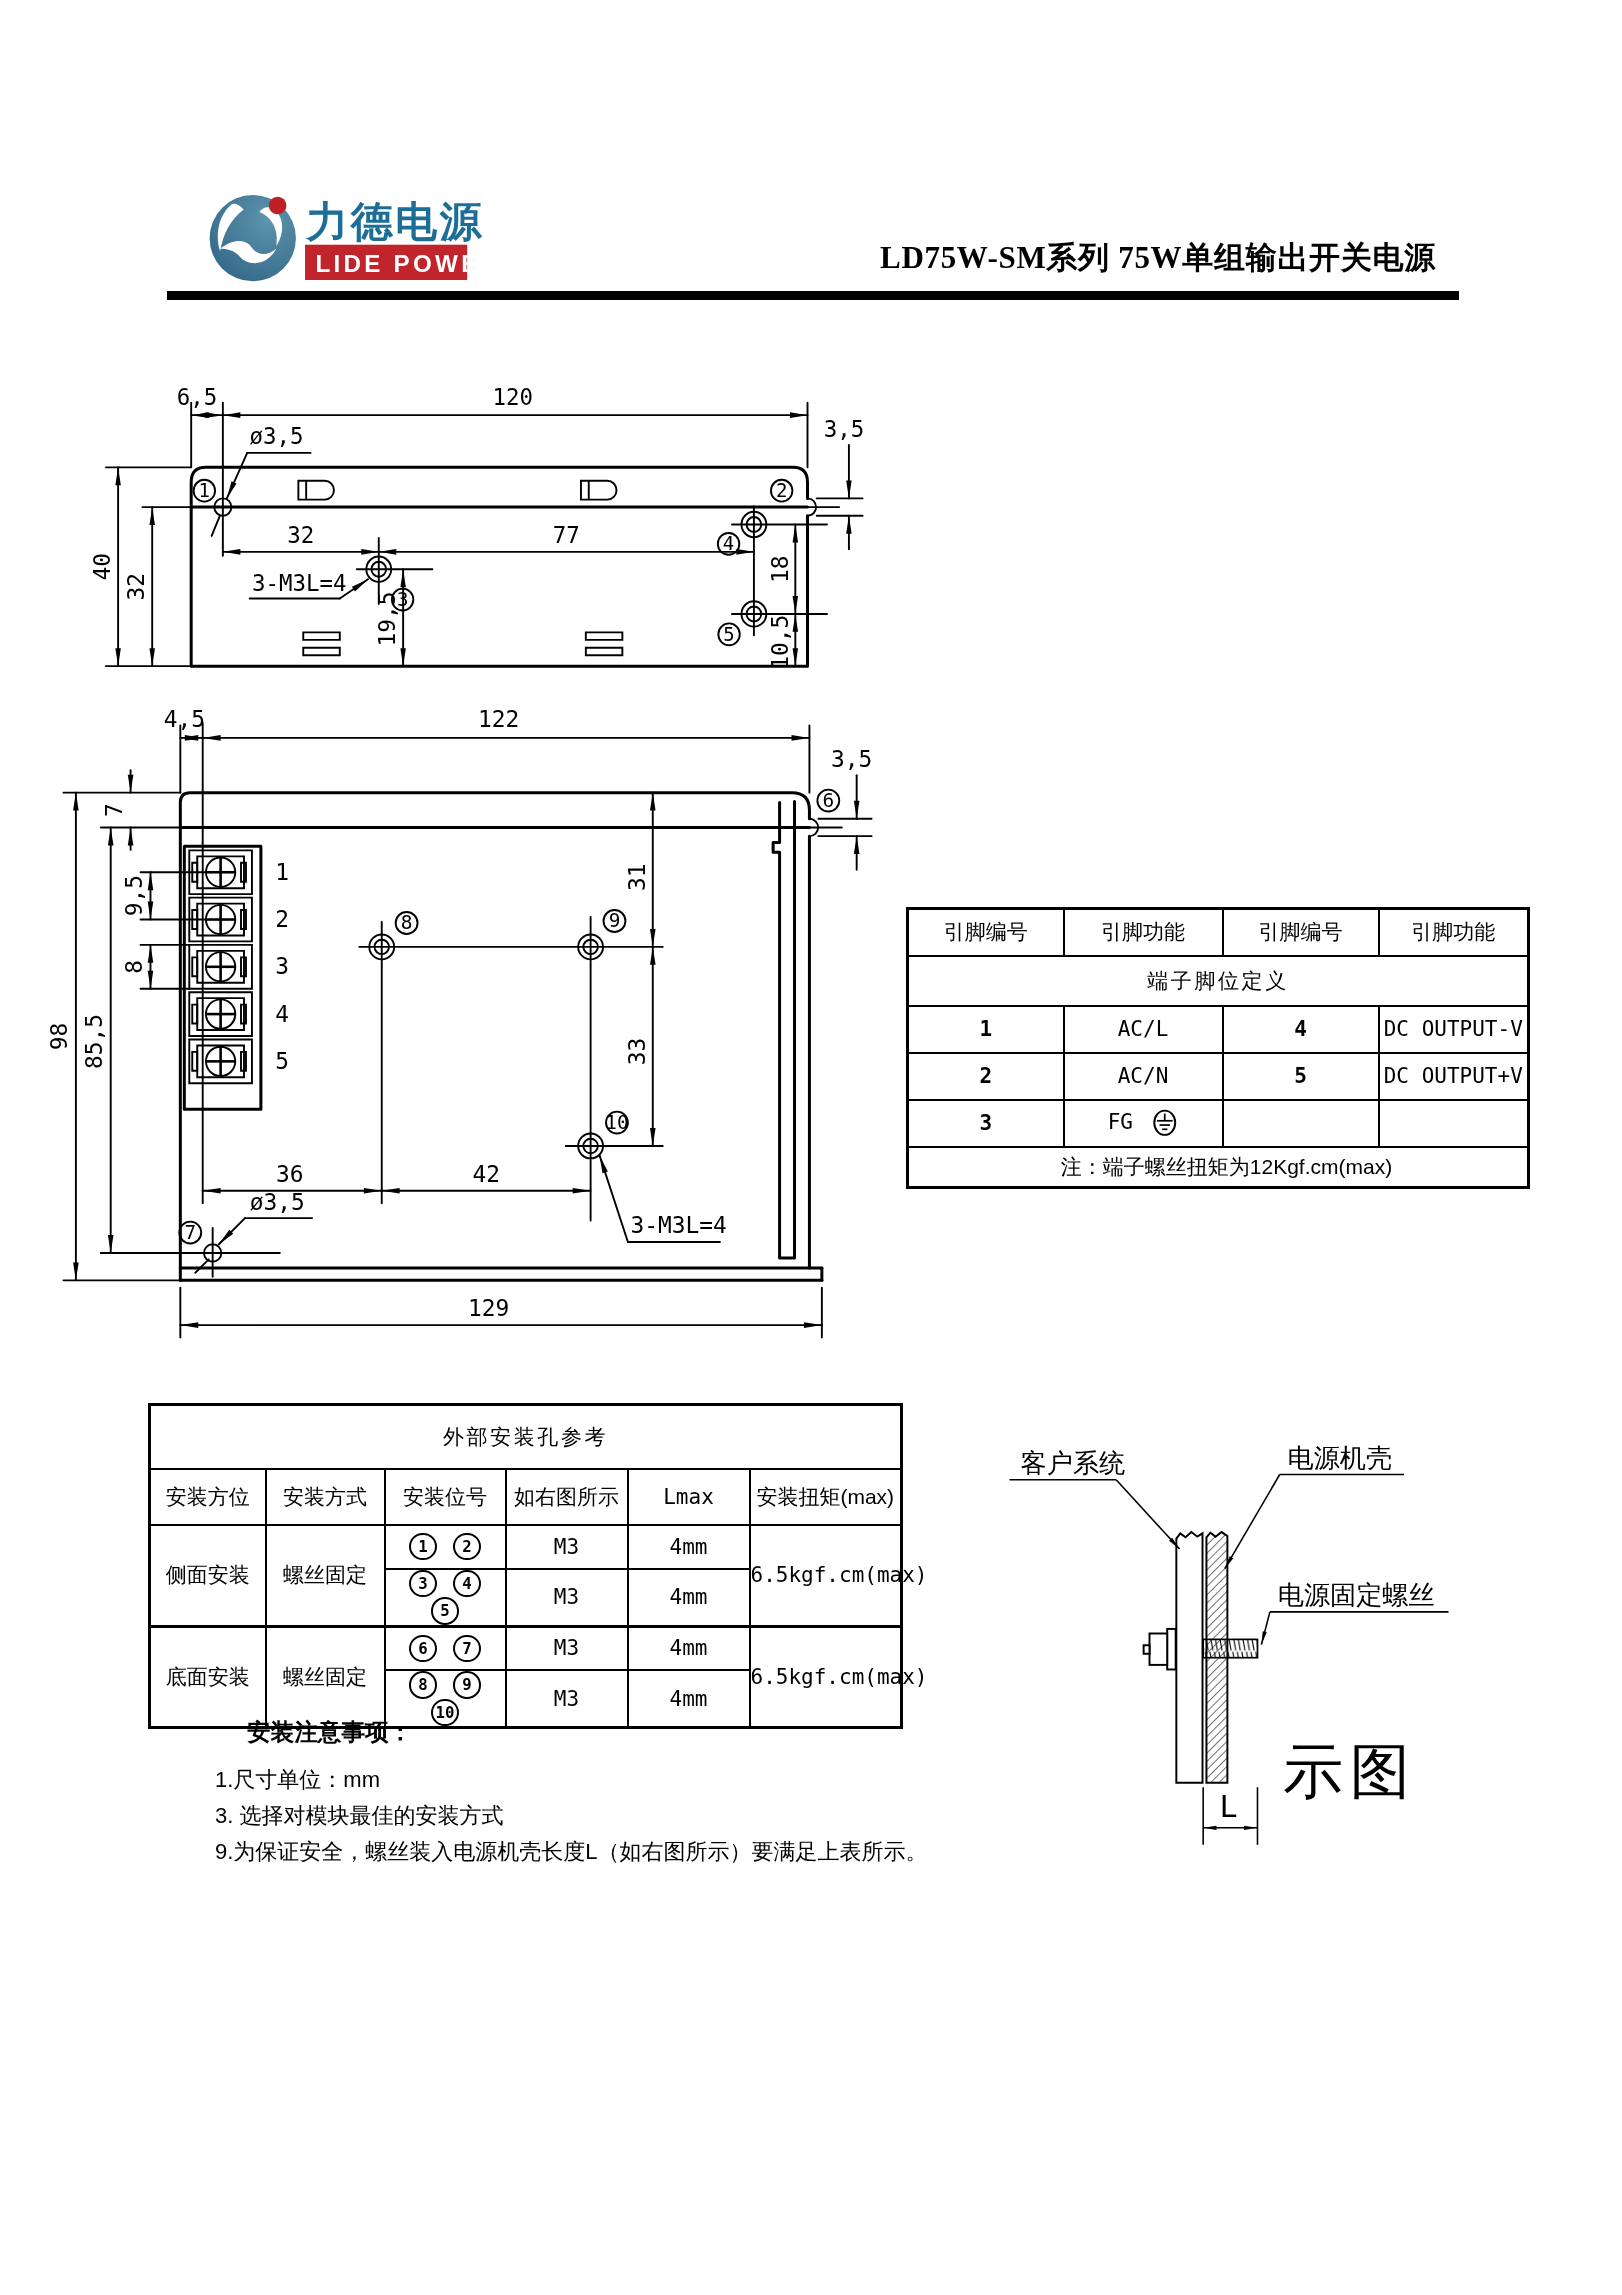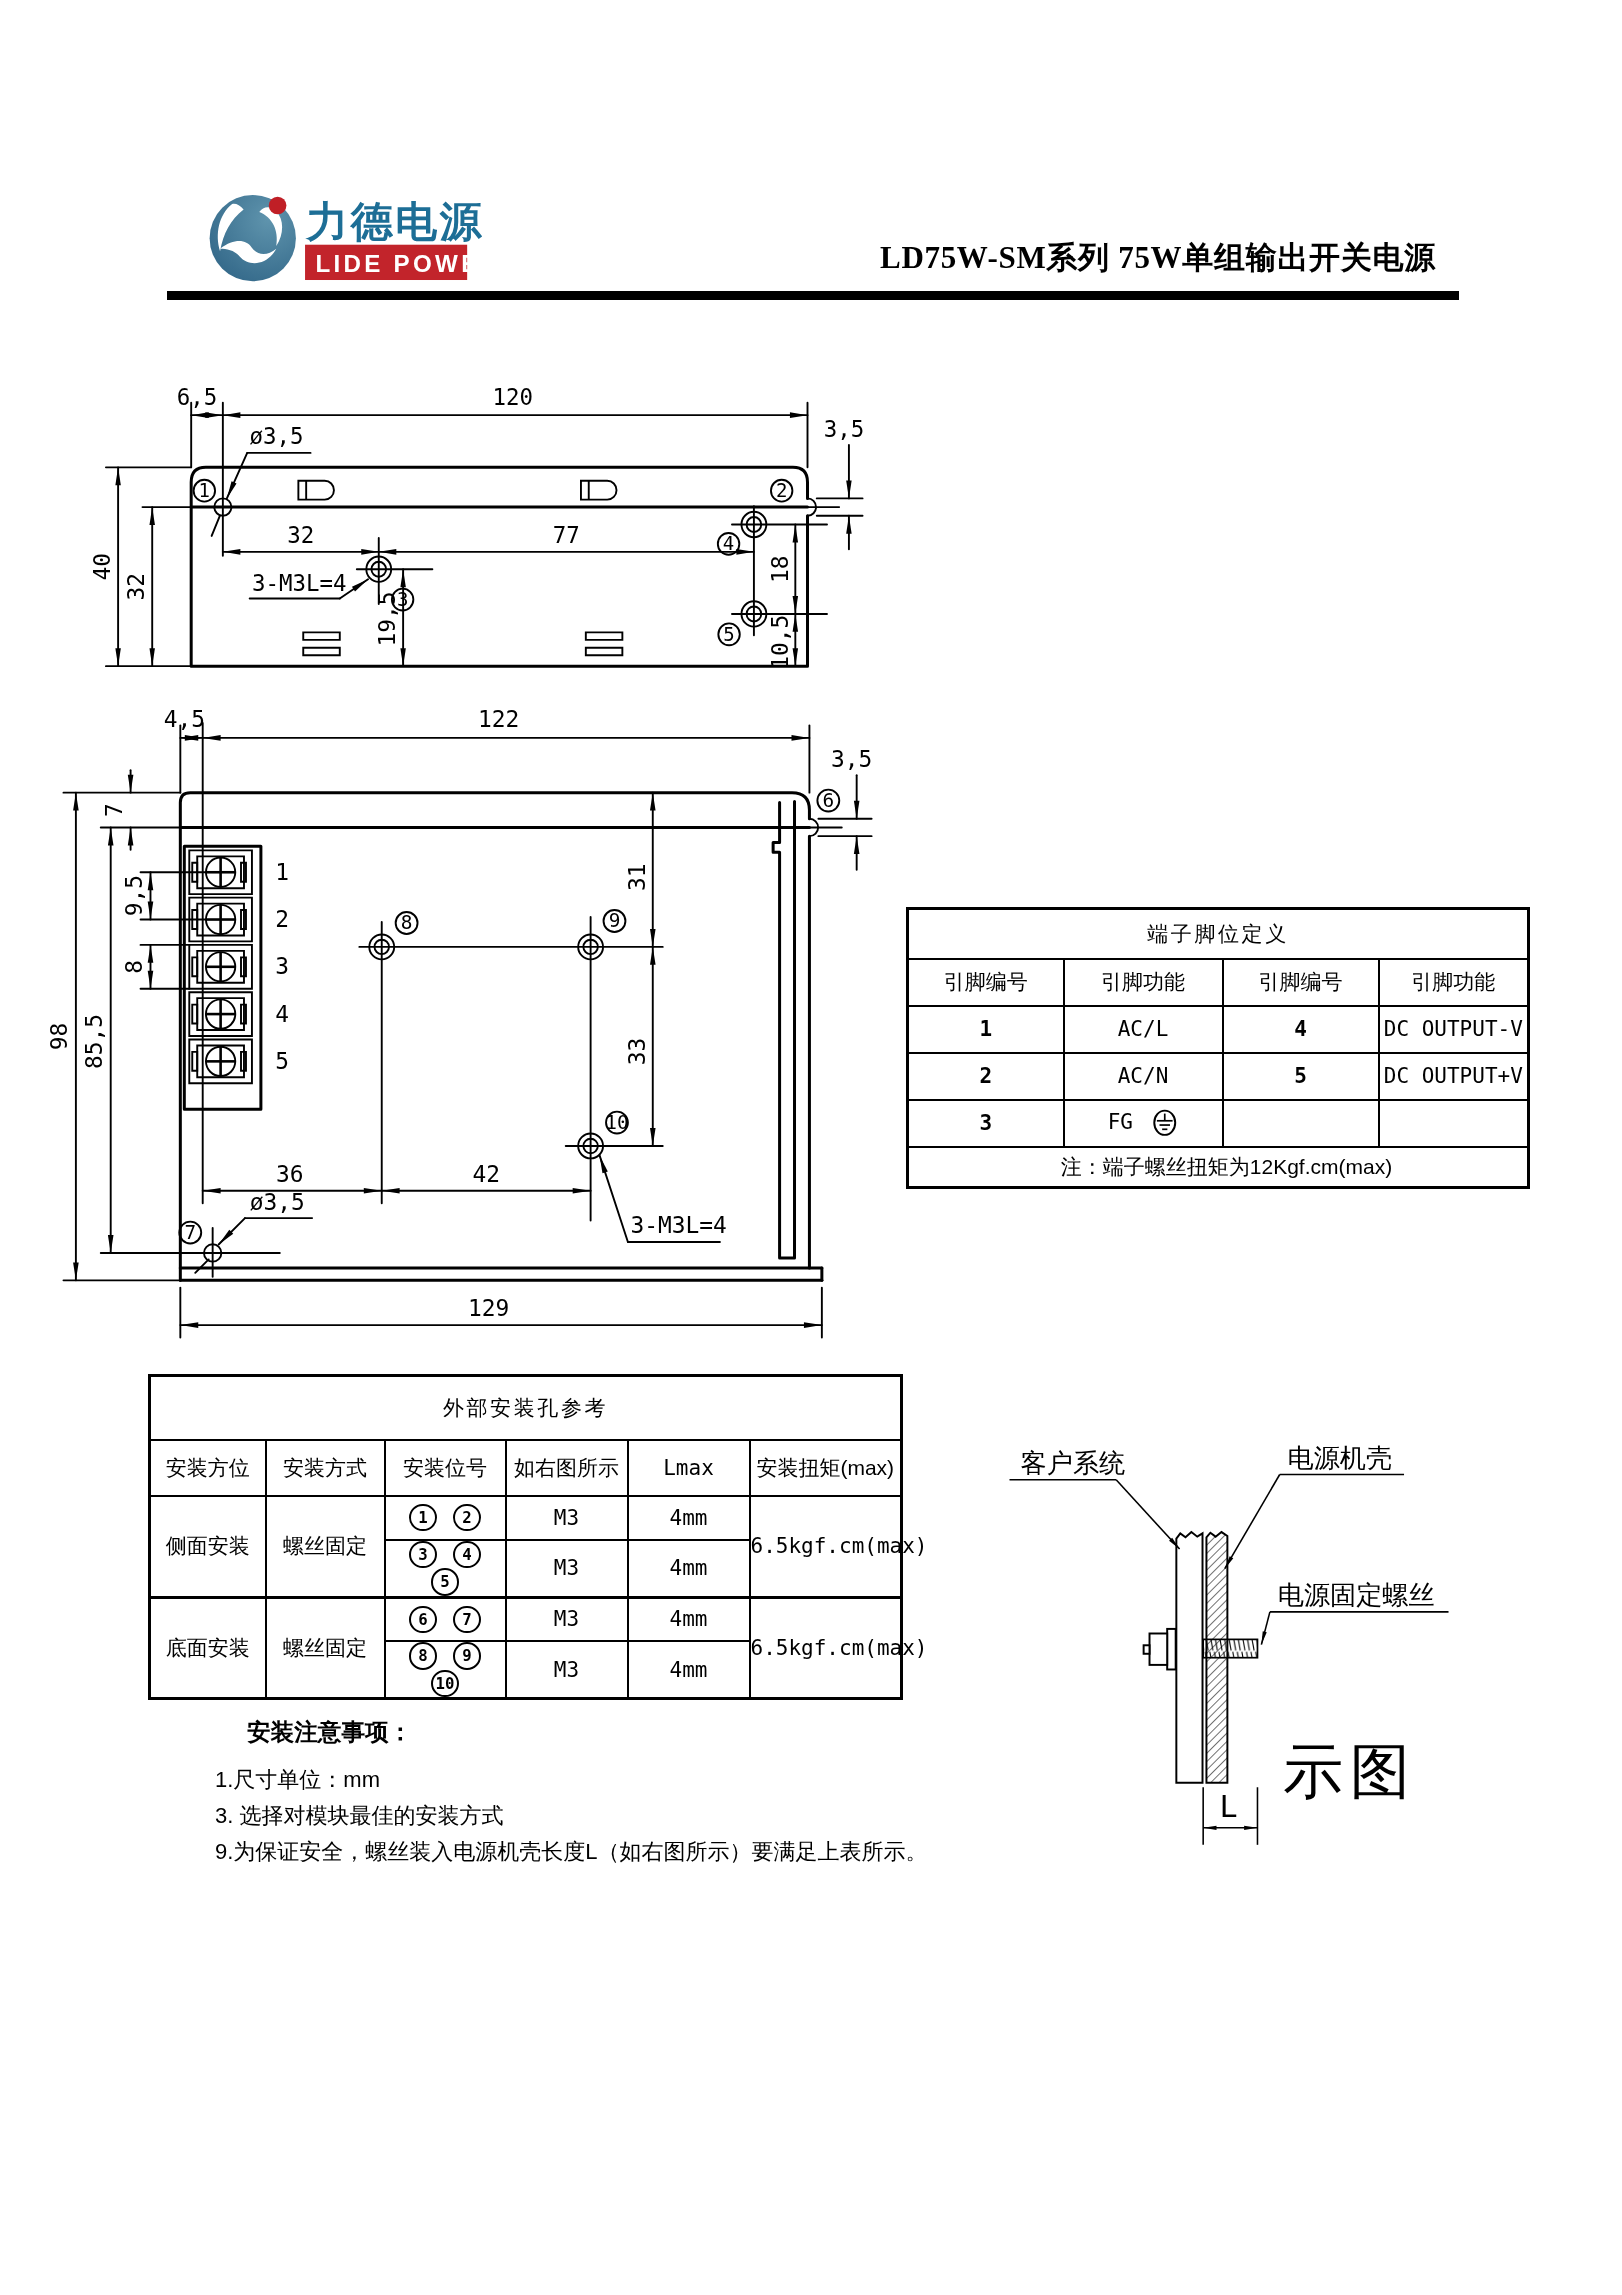--- a/index.html
+++ b/index.html
@@ -303,29 +303,29 @@
 
 <div class="abs" style="left:906px;top:907px;">
   <table class="ttab" style="width:622px;">
     <colgroup>
         <col style="width:156px">
         <col style="width:159px">
         <col style="width:156px">
         <col style="width:150px">
       </colgroup>
     <tbody>
-        <tr style="height:50px;">
-          <td colspan="4" class="ttl">端子脚位定义</td>
-        </tr>
-    <tr style="height:47px;">
+        <tr style="height:47px;">
       <td>引脚编号</td>
       <td>引脚功能</td>
       <td>引脚编号</td>
       <td>引脚功能</td>
     </tr>
+    <tr style="height:50px;">
+          <td colspan="4" class="ttl">端子脚位定义</td>
+        </tr>
     <tr style="height:47px;">
       <td class="pnum mono">1</td>
       <td class="mono">AC/L</td>
       <td class="pnum mono">4</td>
       <td class="mono">DC OUTPUT-V</td>
     </tr>
     <tr style="height:47px;">
       <td class="pnum mono">2</td>
       <td class="mono">AC/N</td>
       <td class="pnum mono">5</td>
@@ -347,21 +347,21 @@
       <td></td>
     </tr>
     <tr style="height:41px;">
           <td colspan="4" class="notecell">注：端子螺丝扭矩为12Kgf.cm(max)</td>
         </tr>
   </tbody>
     </table>
 </div>
 
 <div class="abs" style="left:148px;top:1374px;">
-  <table class="ttab" style="width:753px;">
+  <table class="ttab" style="width:753px;margin-top:29px;">
     <colgroup>
         <col style="width:116px">
         <col style="width:119px">
         <col style="width:121px">
         <col style="width:122px">
         <col style="width:122px">
         <col style="width:152px">
       </colgroup>
     <tbody>
         <tr style="height:64px;">

